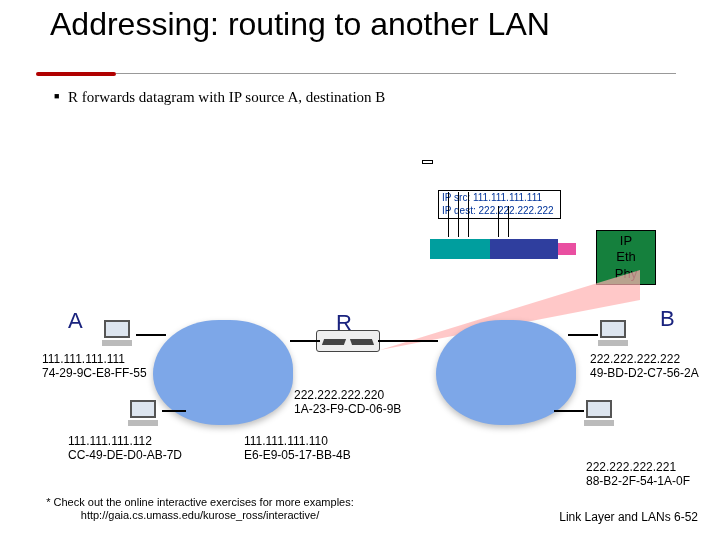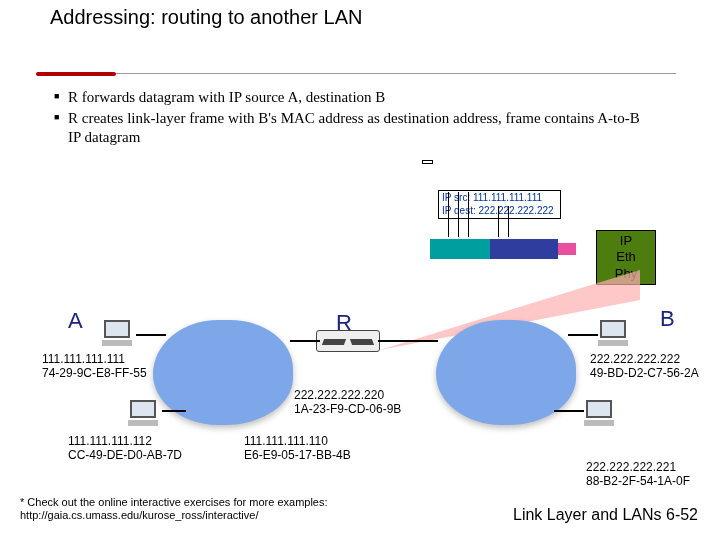--- a/index.html
+++ b/index.html
@@ -5,21 +5,21 @@
   * { box-sizing: border-box; margin: 0; padding: 0; }
   body {
     width: 720px;
     height: 540px;
     font-family: Arial, sans-serif;
     background: #fff;
     position: relative;
     overflow: hidden;
   }
   .title {
-    font-size: 20px;
+    font-size: 32px;
     font-weight: normal;
     color: #000;
     position: absolute;
     top: 6px;
     left: 50px;
     line-height: 1.15;
     text-align: right;
   }
   .title-line {
     position: absolute;
@@ -86,21 +86,21 @@
   .tick2 { left: 458px; }
   .tick3 { left: 468px; }
   .tick4 { left: 498px; top:206px; height:31px;}
   .tick5 { left: 508px; top:206px; height:31px;}
   .stack {
     position: absolute;
     top: 230px;
     left: 596px;
     width: 60px;
     border: 1px solid #000;
-    background: #4d7c0f;
+    background: #15803d;
     font-size: 13px;
     text-align: center;
     line-height: 1.25;
     padding: 2px;
   }
   
   .lanA {
     position: absolute;
     top: 320px;
     left: 153px;
@@ -159,38 +159,38 @@
     line-height: 1.2;
     color: #000;
   }
   .foot {
     position: absolute;
     font-size: 11px;
     left: 20px;
     top: 496px;
     width: 360px;
     line-height: 1.2;
+    text-align: center;
   }
   .slide-no {
     position: absolute;
     right: 22px;
     bottom: 16px;
-    font-size: 16px;
+    font-size: 12px;
   }
 </style>
 </head>
 <body>
 
 <div class="title">Addressing: routing to another LAN</div>
 <div class="title-line"></div>
 <div class="title-line-thin"></div>
 
 <ul class="bullets">
   <li>R forwards datagram with IP source A, destination B</li>
-  <li>R creates link-layer frame with B's MAC address as destination address, frame contains A-to-B IP datagram</li>
 </ul>
 
 <div class="hdr-callouts hdr-mac">
 </div>
 <div class="hdr-callouts hdr-ip">
   <div>IP src: 111.111.111.111</div>
   <div>IP dest: 222.222.222.222</div>
 </div>
 
 <div class="pkt-tick tick1"></div>

